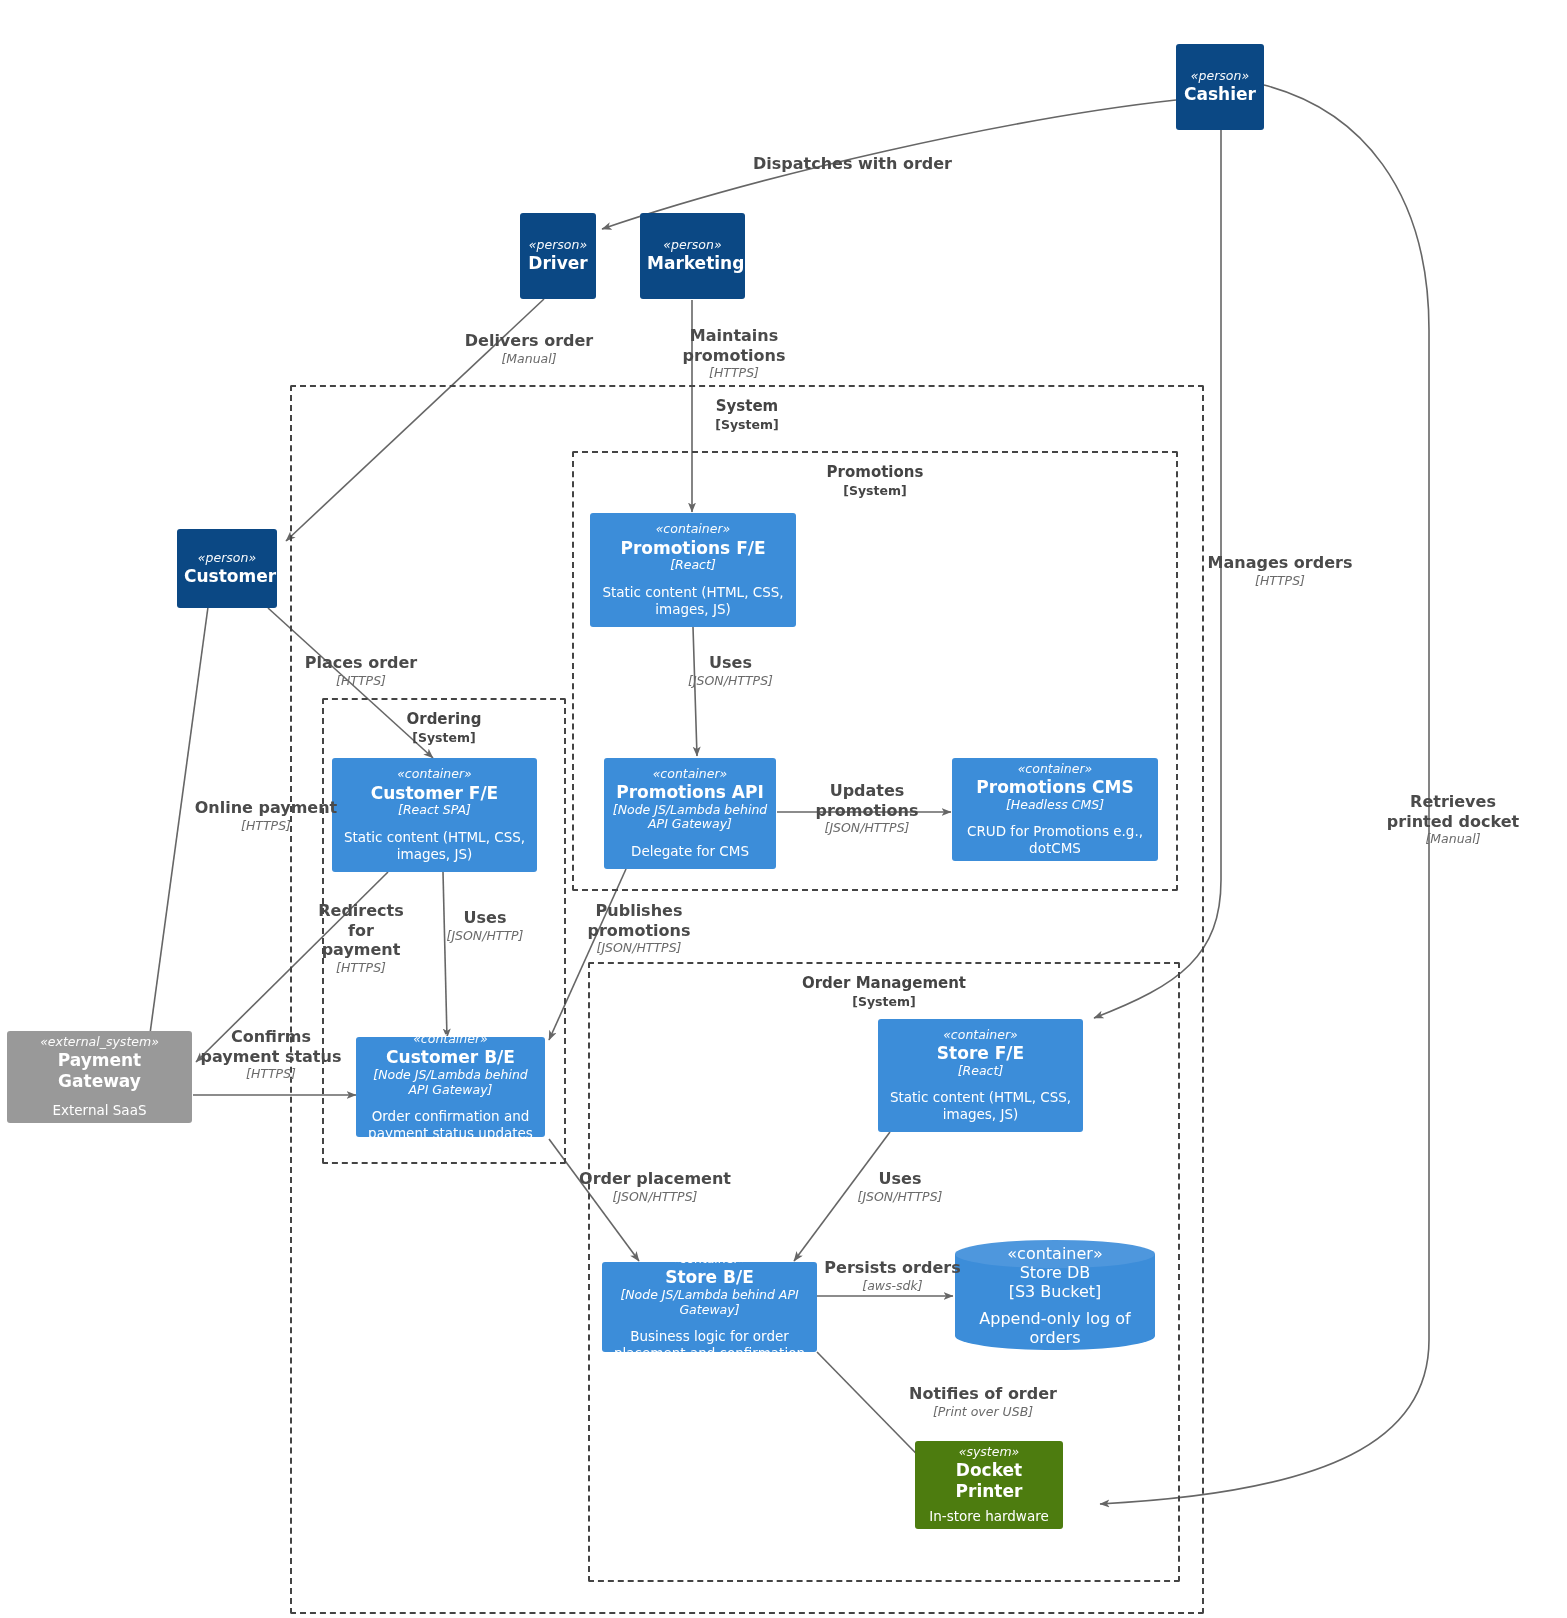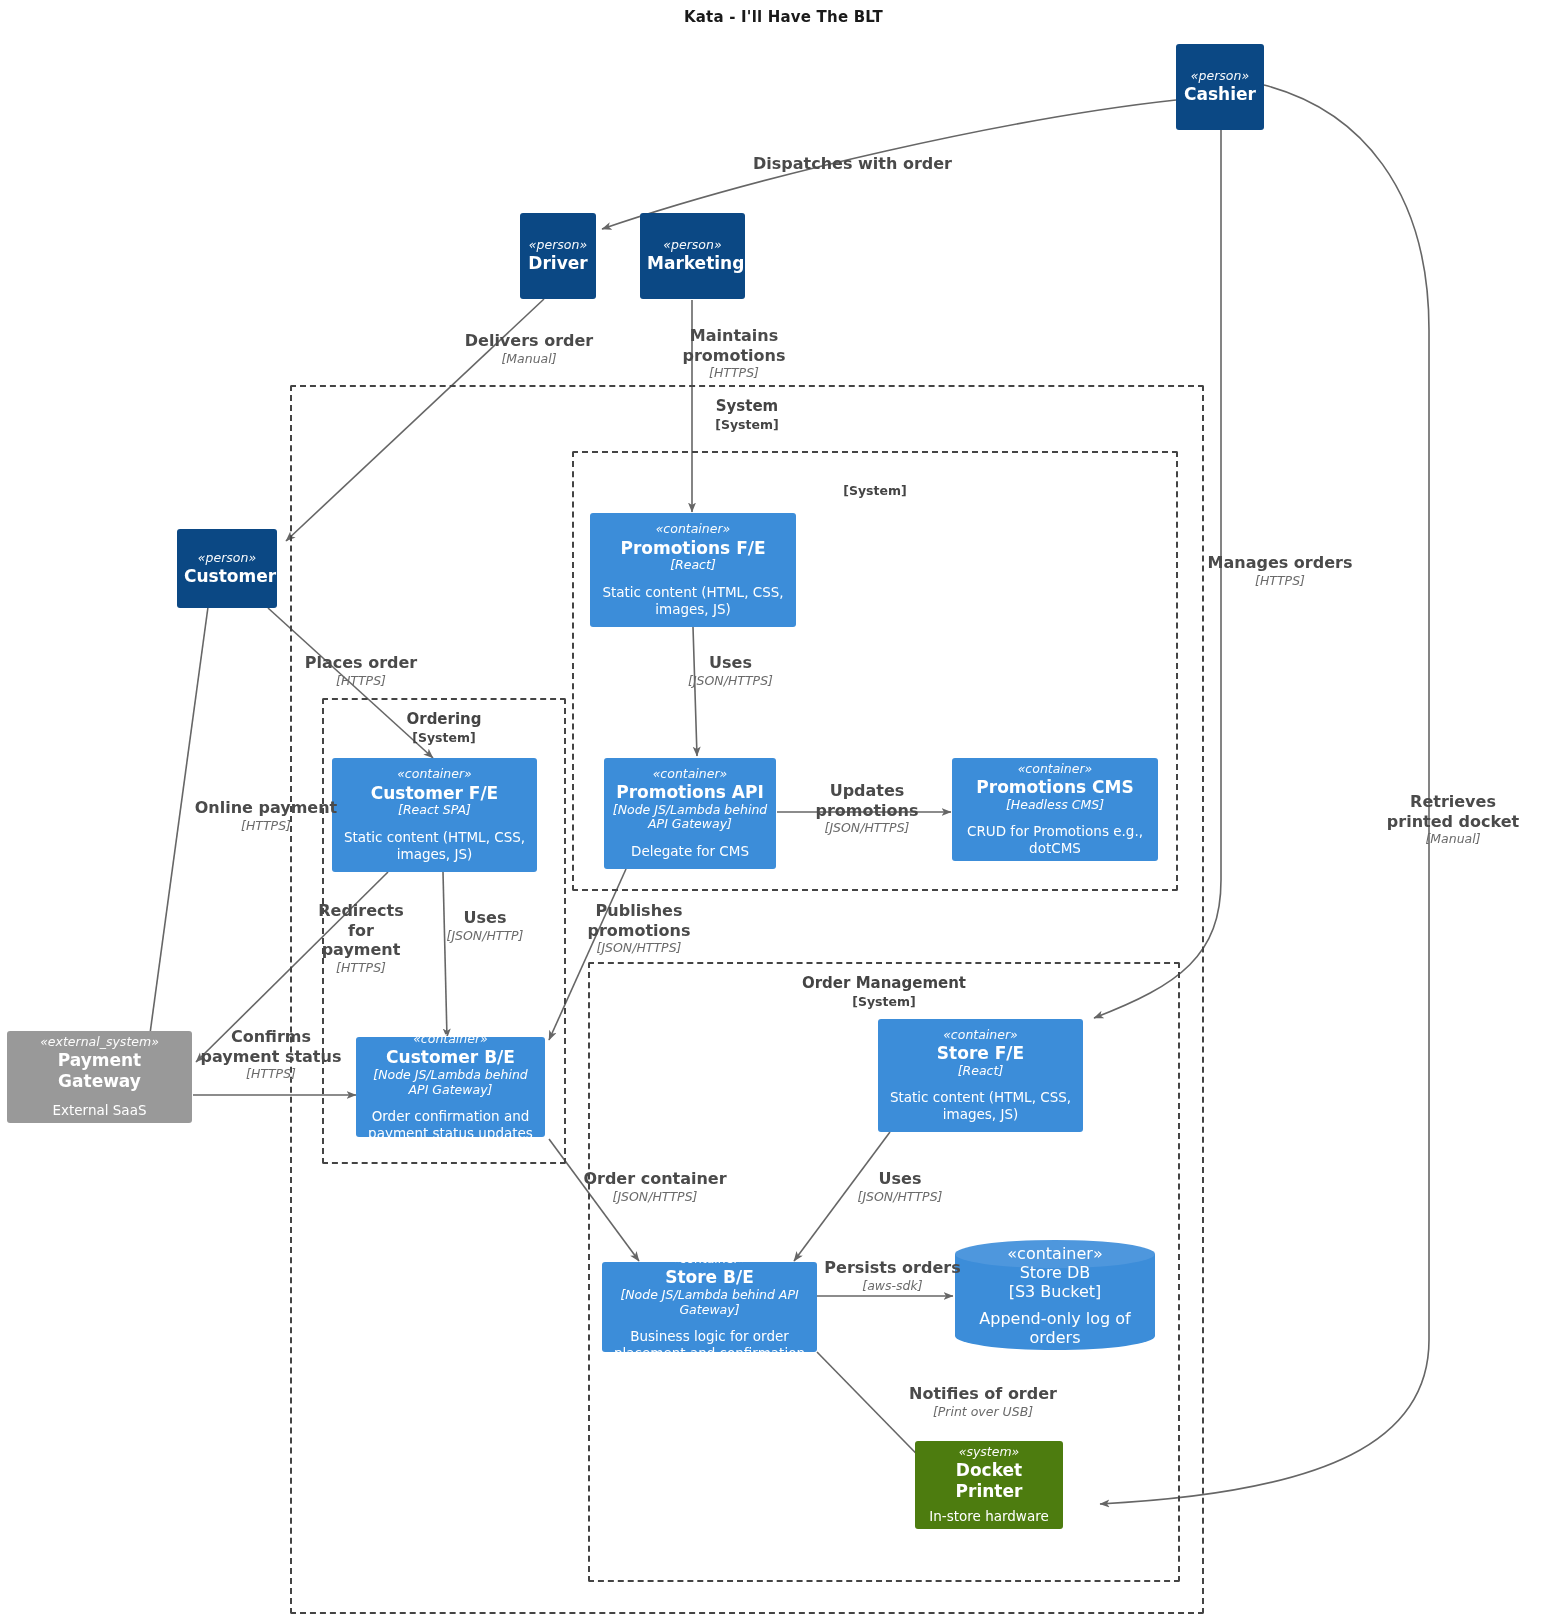--- a/index.html
+++ b/index.html
@@ -46,21 +46,20 @@
   
   .elabel{position:absolute;text-align:center;color:#555;line-height:1.22;}
   .elabel .l1{font-size:16px;font-weight:bold;color:#4a4a4a;}
   .elabel .l2{font-size:12.5px;font-style:italic;color:#6a6a6a;}
 </style>
 </head>
 <body>
 
 <div id="canvas">
 
-  <div class="title">Kata - I'll Have The BLT</div>
 
   <svg id="wires" viewBox="0 0 1567 1618">
     <defs>
       <marker id="ah" markerWidth="11" markerHeight="11" refX="9.5" refY="4" orient="auto" markerUnits="userSpaceOnUse">
         <path d="M0,0 L10,4 L0,8 L2.6,4 z" fill="#666"></path>
       </marker>
     </defs>
     <g fill="none" stroke="#666" stroke-width="1.6" marker-end="url(#ah)">
 
       <path d="M1176,100 C1010,118 760,175 602,229"></path>
@@ -98,20 +97,21 @@
       <path d="M1264,85 C1360,110 1429,190 1429,330 L1429,1340 C1429,1440 1330,1492 1100,1504"></path>
     </g>
   </svg>
 
   <div class="boundary" style="left:290px;top:385px;width:910px;height:1225px;">
     <div class="b-title">System</div>
     <div class="b-sub">[System]</div>
   </div>
 
   <div class="boundary" style="left:572px;top:451px;width:602px;height:436px;">
+    <div class="b-title">Promotions</div>
     <div class="b-sub">[System]</div>
   </div>
 
   <div class="boundary" style="left:322px;top:698px;width:240px;height:462px;">
     <div class="b-title">Ordering</div>
     <div class="b-sub">[System]</div>
   </div>
 
   <div class="boundary" style="left:588px;top:962px;width:588px;height:616px;">
     <div class="b-title">Order Management</div>
@@ -260,21 +260,21 @@
     <div class="l1">Updates promotions</div>
     <div class="l2">[JSON/HTTPS]</div>
   </div>
 
   <div class="elabel" style="left:584px;top:901px;width:110px;">
     <div class="l1">Publishes promotions</div>
     <div class="l2">[JSON/HTTPS]</div>
   </div>
 
   <div class="elabel" style="left:575px;top:1169px;width:160px;">
-    <div class="l1">Order container</div>
+    <div class="l1">Order placement</div>
     <div class="l2">[JSON/HTTPS]</div>
   </div>
 
   <div class="elabel" style="left:830px;top:1169px;width:140px;">
     <div class="l1">Uses</div>
     <div class="l2">[JSON/HTTPS]</div>
   </div>
 
   <div class="elabel" style="left:820px;top:1258px;width:145px;">
     <div class="l1">Persists orders</div>

